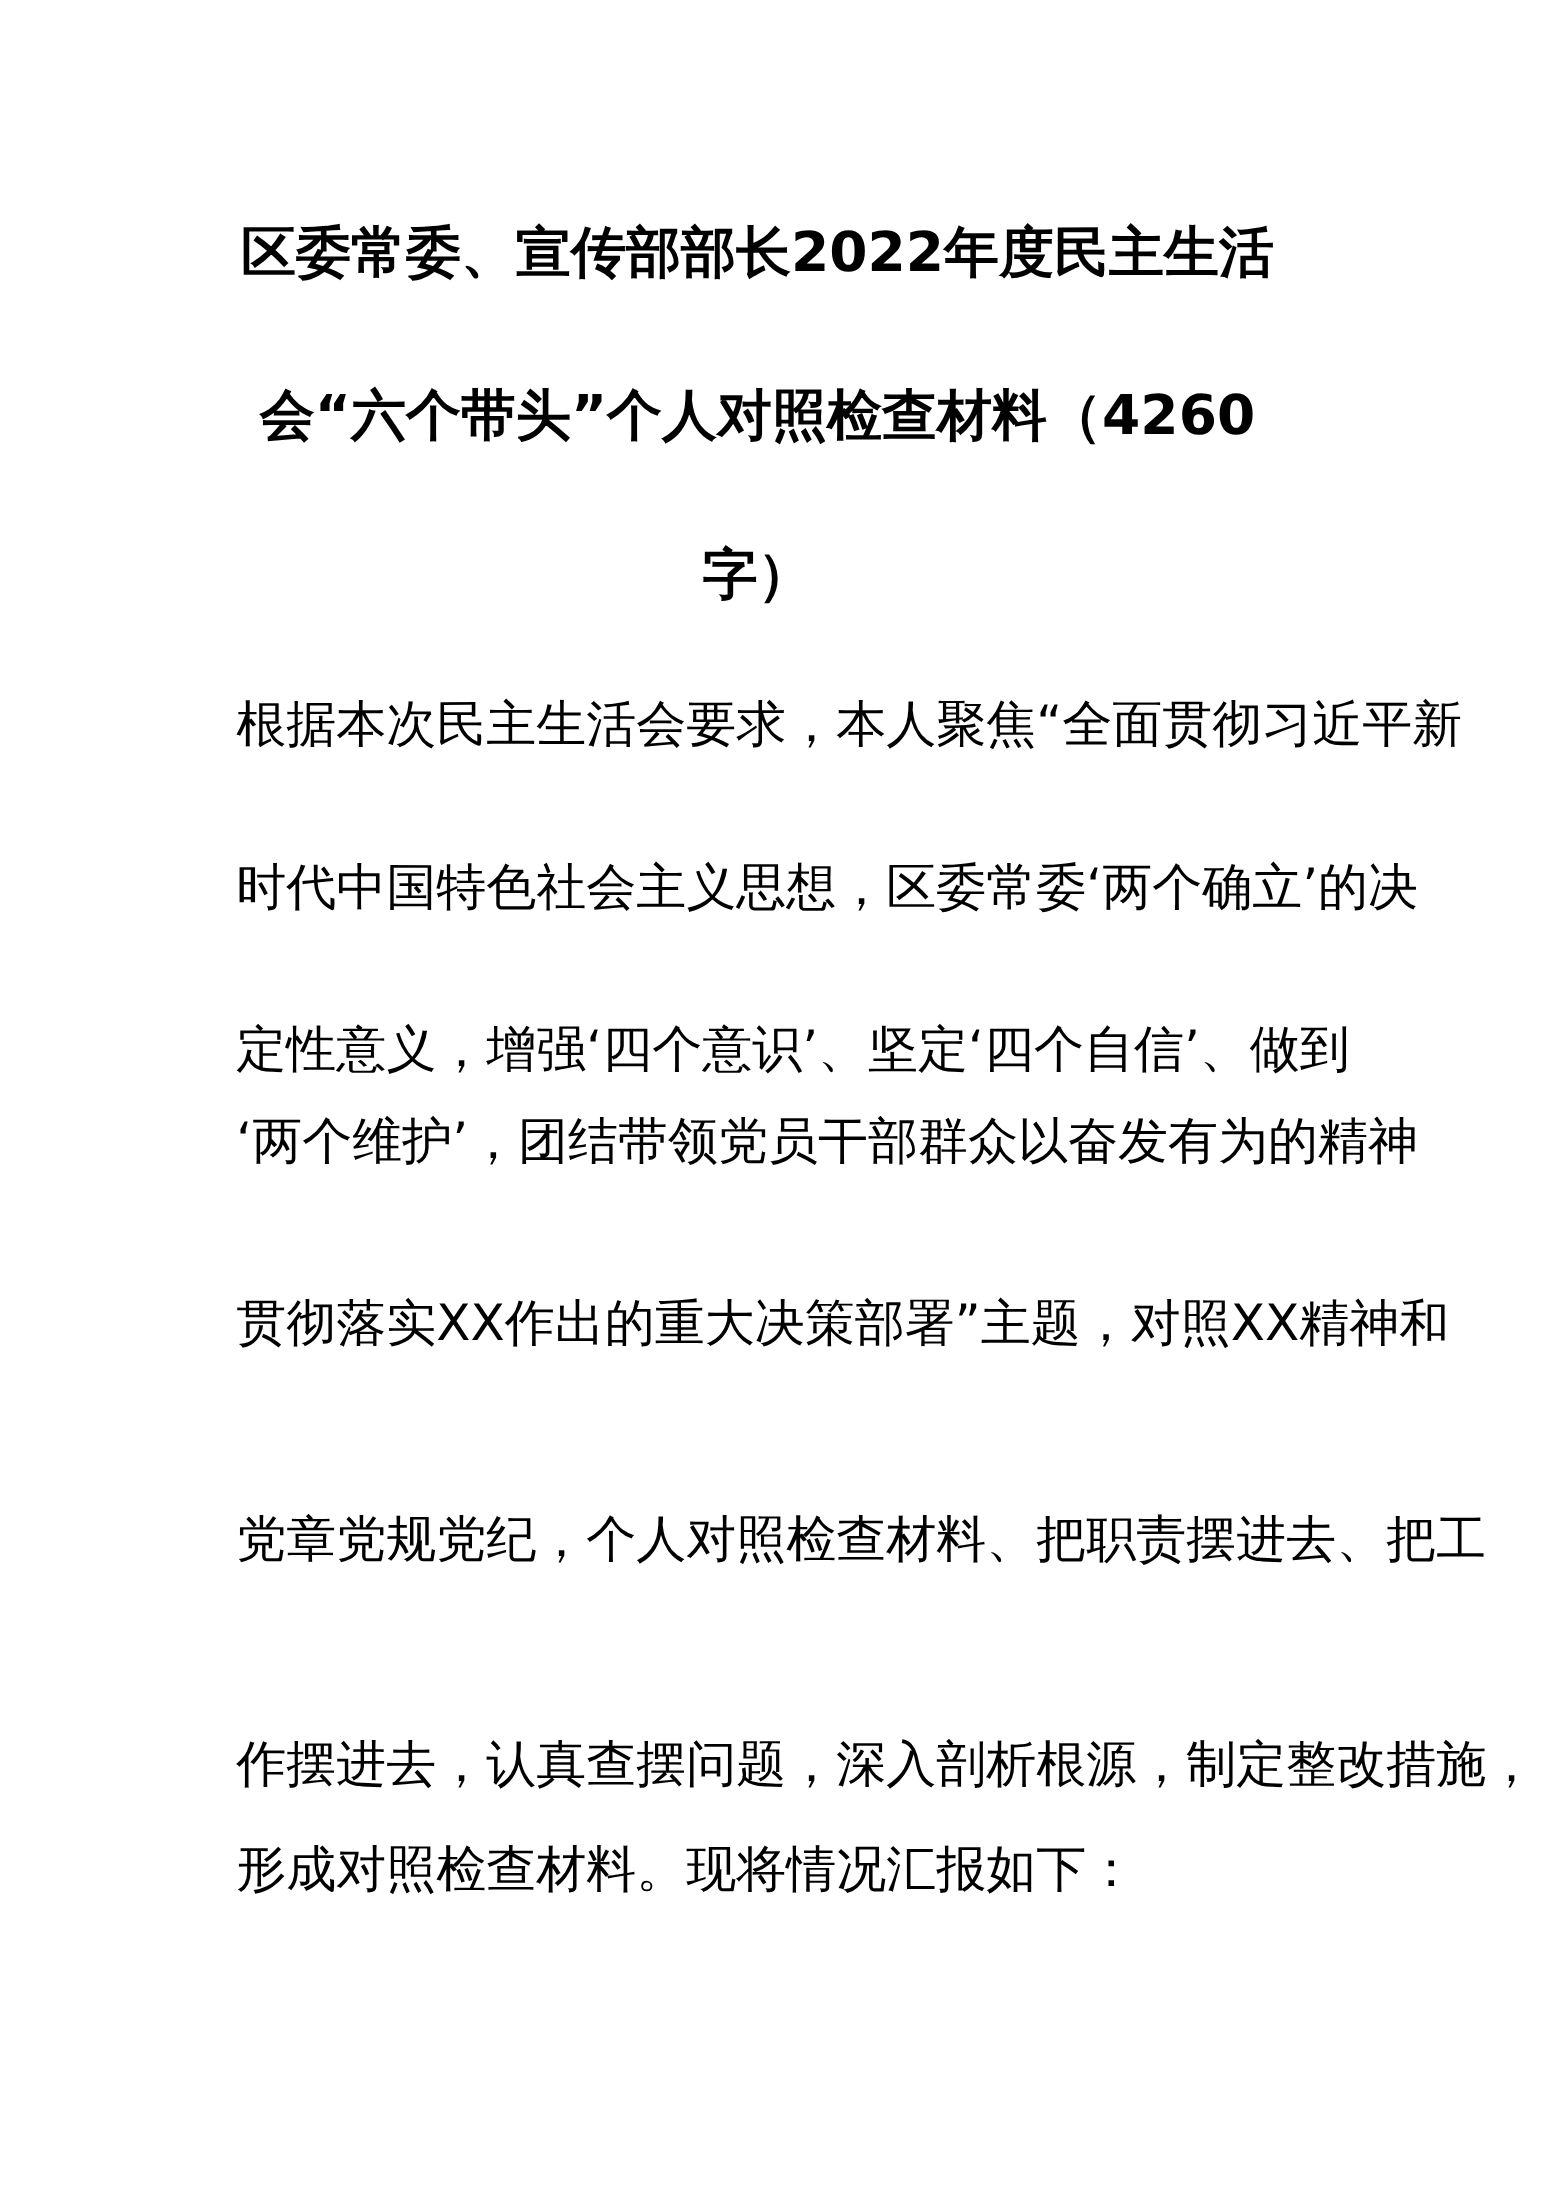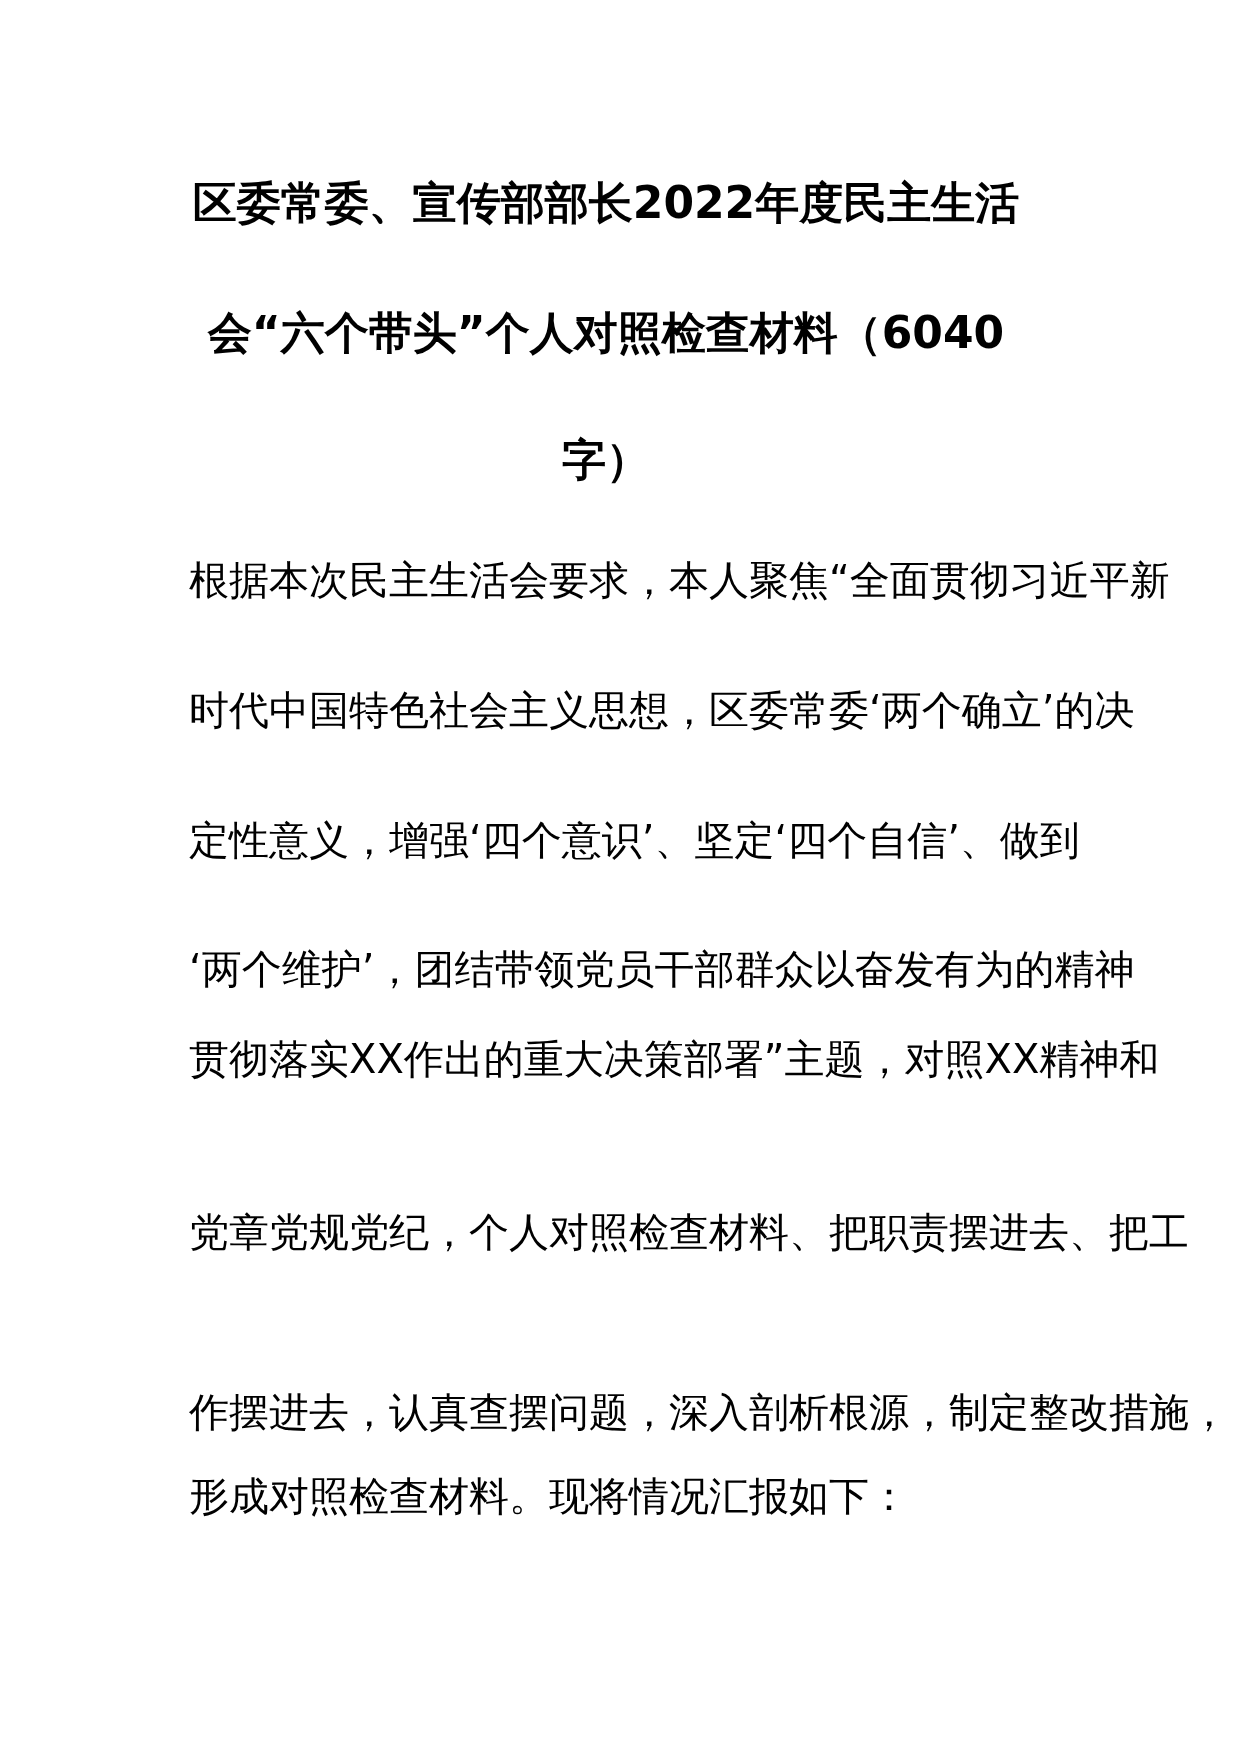--- a/index.html
+++ b/index.html
@@ -13,24 +13,24 @@
     position:absolute; left:189px;
     font-family:"DejaVu Sans", sans-serif;
     font-size:40px; line-height:50px; white-space:nowrap;
   }
 </style>
 </head>
 <body>
 
 <div>
   <div class="title-line" style="top:173px">区委常委、宣传部部长2022年度民主生活</div>
-  <div class="title-line" style="top:303px">会“六个带头”个人对照检查材料（6040</div>
+  <div class="title-line" style="top:303px">会“六个带头”个人对照检查材料（4260</div>
   <div class="title-line" style="top:430px">字）</div>
 
   <div class="body-line" style="top:555px">根据本次民主生活会要求，本人聚焦“全面贯彻习近平新</div>
   <div class="body-line" style="top:685px">时代中国特色社会主义思想，区委常委‘两个确立’的决</div>
   <div class="body-line" style="top:815px">定性意义，增强‘四个意识’、坚定‘四个自信’、做到</div>
-  <div class="body-line" style="top:944px">‘两个维护’，团结带领党员干部群众以奋发有为的精神</div>
+  <div class="body-line" style="top:888px">‘两个维护’，团结带领党员干部群众以奋发有为的精神</div>
   <div class="body-line" style="top:1034px">贯彻落实XX作出的重大决策部署”主题，对照XX精神和</div>
   <div class="body-line" style="top:1207px">党章党规党纪，个人对照检查材料、把职责摆进去、把工</div>
   <div class="body-line" style="top:1387px">作摆进去，认真查摆问题，深入剖析根源，制定整改措施，</div>
   <div class="body-line" style="top:1471px">形成对照检查材料。现将情况汇报如下：</div>
 </div>
 
 </body></html>

